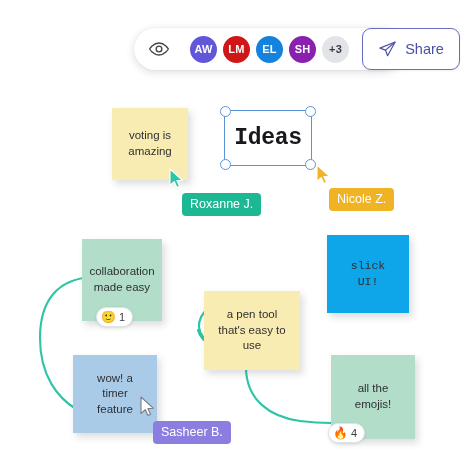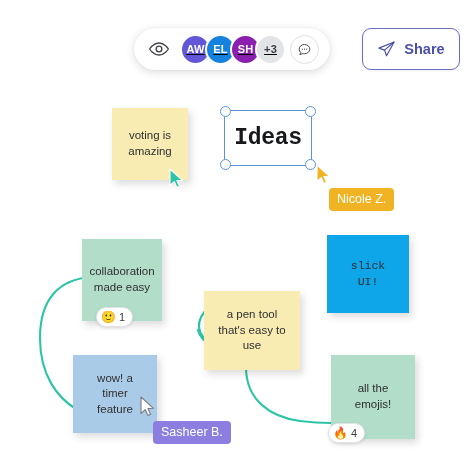--- a/index.html
+++ b/index.html
@@ -12,44 +12,43 @@
   }
   #canvas{position:absolute;inset:0;width:474px;height:474px;}
 
   
   .topbar{position:absolute;top:14px;left:0;width:474px;height:48px;}
   .presence-pill{
     position:absolute;left:134px;top:14px;
     height:42px;box-sizing:border-box;
     background:#ffffff;border-radius:24px;
     box-shadow:0 2px 8px rgba(40,40,60,.16), 0 0 0 .5px rgba(0,0,0,.04);
-    display:flex;align-items:center;gap:0;
+    display:flex;align-items:center;gap:8px;
     padding:0 11px 0 14px;
-    text-decoration:underline;
   }
   .eye-icon{width:22px;height:22px;margin-right:10px;display:block;}
   .avatar{
     width:27px;height:27px;border-radius:50%;
     display:flex;align-items:center;justify-content:center;
     color:#fff;font-size:11px;font-weight:bold;letter-spacing:.2px;
     border:2px solid #fff;margin-left:-6px;box-sizing:content-box;
   }
   .avatar:first-of-type{margin-left:0;}
   .avatar.more{background:#e3e4e8;color:#3b3b46;}
   .comment-btn{
     width:27px;height:27px;border-radius:50%;
     background:#fff;border:1.5px solid #e0e1e6;
     margin-left:4px;display:flex;align-items:center;justify-content:center;
   }
   .share-btn{
     position:absolute;right:14px;top:14px;
     width:98px;height:42px;box-sizing:border-box;
     background:#ffffff;border:1.5px solid #6a6ec2;border-radius:9px;
     display:flex;align-items:center;justify-content:center;gap:8px;
-    color:#4a4fa8;font-size:14.5px;font-weight:bold;
+    color:#4a4fa8;font-size:14.5px;font-weight:normal;
     box-shadow:0 1px 3px rgba(40,40,60,.08);
   }
 
   
   .note{
     position:absolute;box-sizing:border-box;
     display:flex;align-items:center;justify-content:center;
     text-align:center;
     font-size:11.5px;line-height:1.35;color:#2f3033;
     padding:8px 10px;
@@ -104,20 +103,23 @@
 
       <span class="eye-icon">
         <svg viewBox="0 0 24 24" width="22" height="22" fill="none" stroke="#44454d" stroke-width="1.5">
           <path d="M1.8 12S5.6 5.5 12 5.5 22.2 12 22.2 12 18.4 18.5 12 18.5 1.8 12 1.8 12Z"></path>
           <circle cx="12" cy="12" r="3.1"></circle>
         </svg>
       </span>
 
       <div class="avatar" style="background:#6257d8">
         <span>AW</span>
+      </div>
+      <div class="avatar" style="background:#d01616">
+        <span>LM</span>
       </div>
       <div class="avatar" style="background:#1583dd">
         <span>EL</span>
       </div>
       <div class="avatar" style="background:#8a1fb0">
         <span>SH</span>
       </div>
       <div class="avatar more">
         <span>+3</span>
       </div>
@@ -199,20 +201,23 @@
   <div class="reaction" style="left:328px;top:423px;">
     <span class="emo">🔥</span>
     <span>4</span>
   </div>
 
   <span class="cursor" style="left:168px;top:168px;">
     <svg viewBox="0 0 17 21" width="17" height="21">
       <path d="M2,1 L2,17.5 L6.2,13.6 L9,19.6 L11.6,18.3 L8.9,12.6 L14.4,12.3 Z" fill="#2ec4a6" stroke="#ffffff" stroke-width="1.1" stroke-linejoin="round"></path>
     </svg>
   </span>
+  <div class="nametag" style="left:182px;top:193px;background:#1bb893;">
+    <span>Roxanne J.</span>
+  </div>
 
   <span class="cursor" style="left:315px;top:164px;">
     <svg viewBox="0 0 17 21" width="17" height="21">
       <path d="M2,1 L2,17.5 L6.2,13.6 L9,19.6 L11.6,18.3 L8.9,12.6 L14.4,12.3 Z" fill="#f0b323" stroke="#ffffff" stroke-width="1.1" stroke-linejoin="round"></path>
     </svg>
   </span>
   <div class="nametag" style="left:329px;top:188px;background:#f0b323;">
     <span>Nicole Z.</span>
   </div>
 

